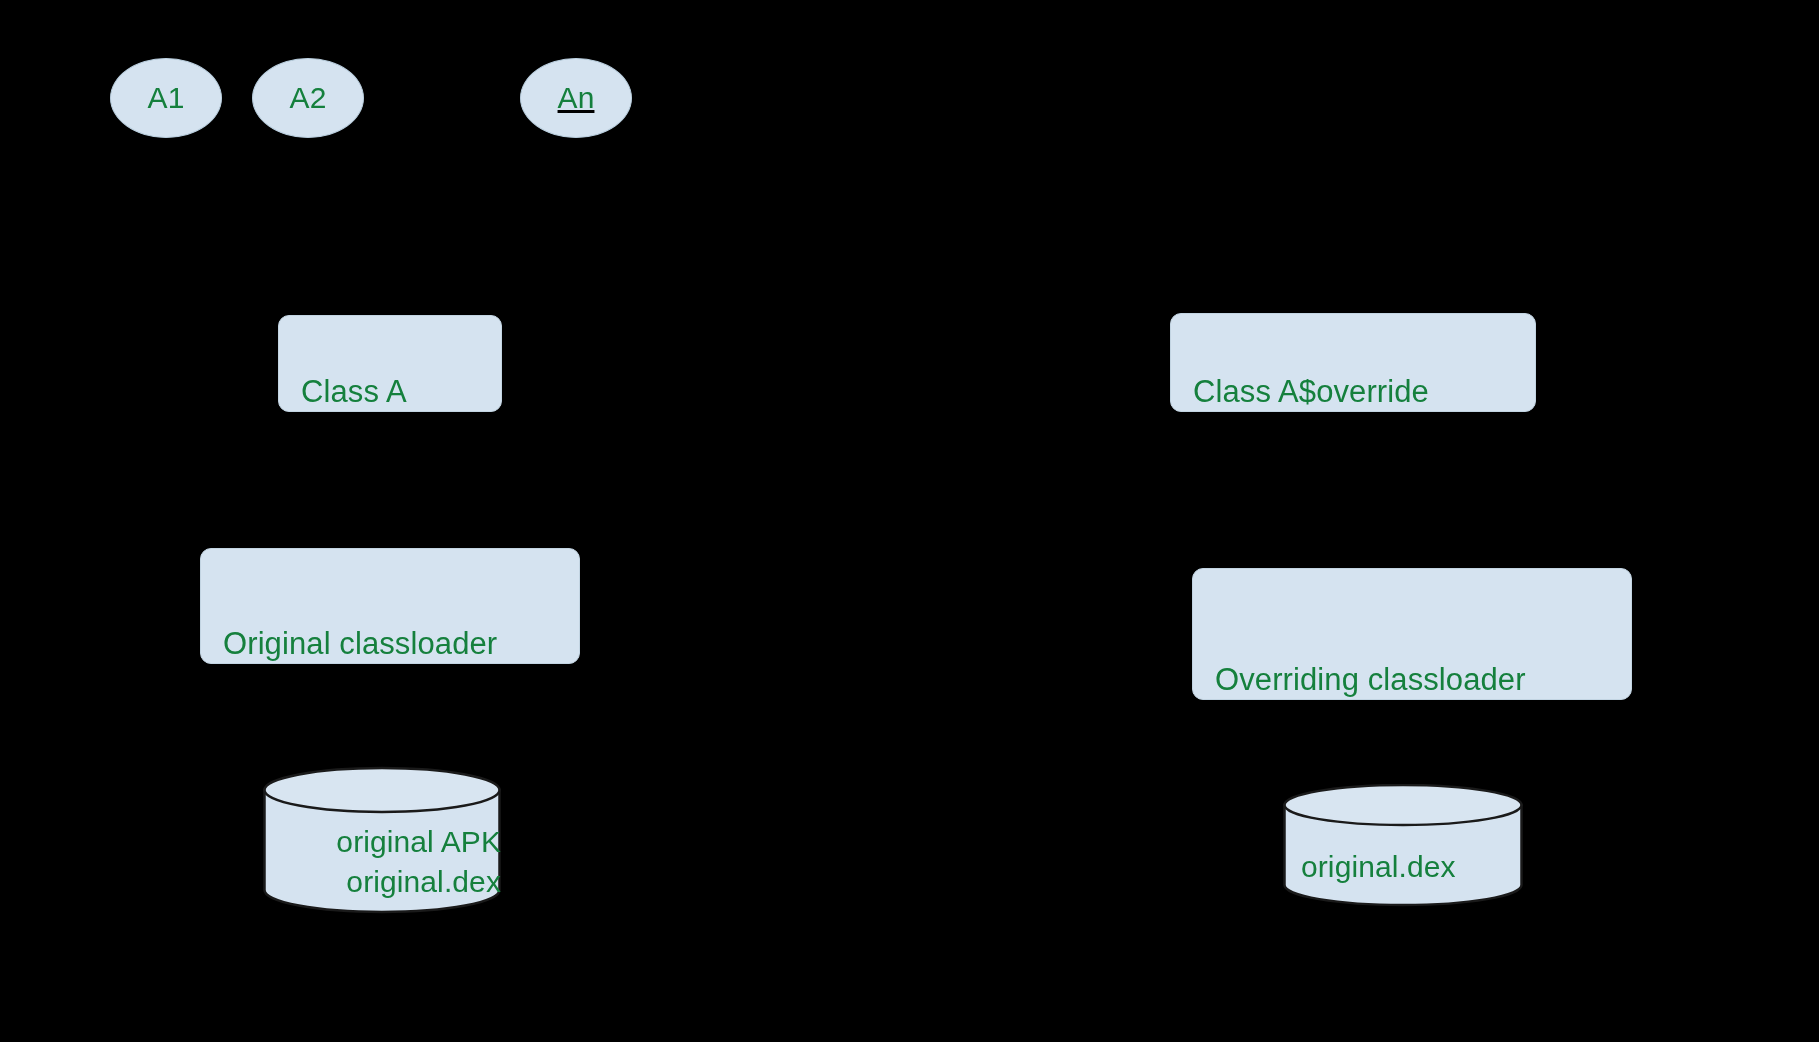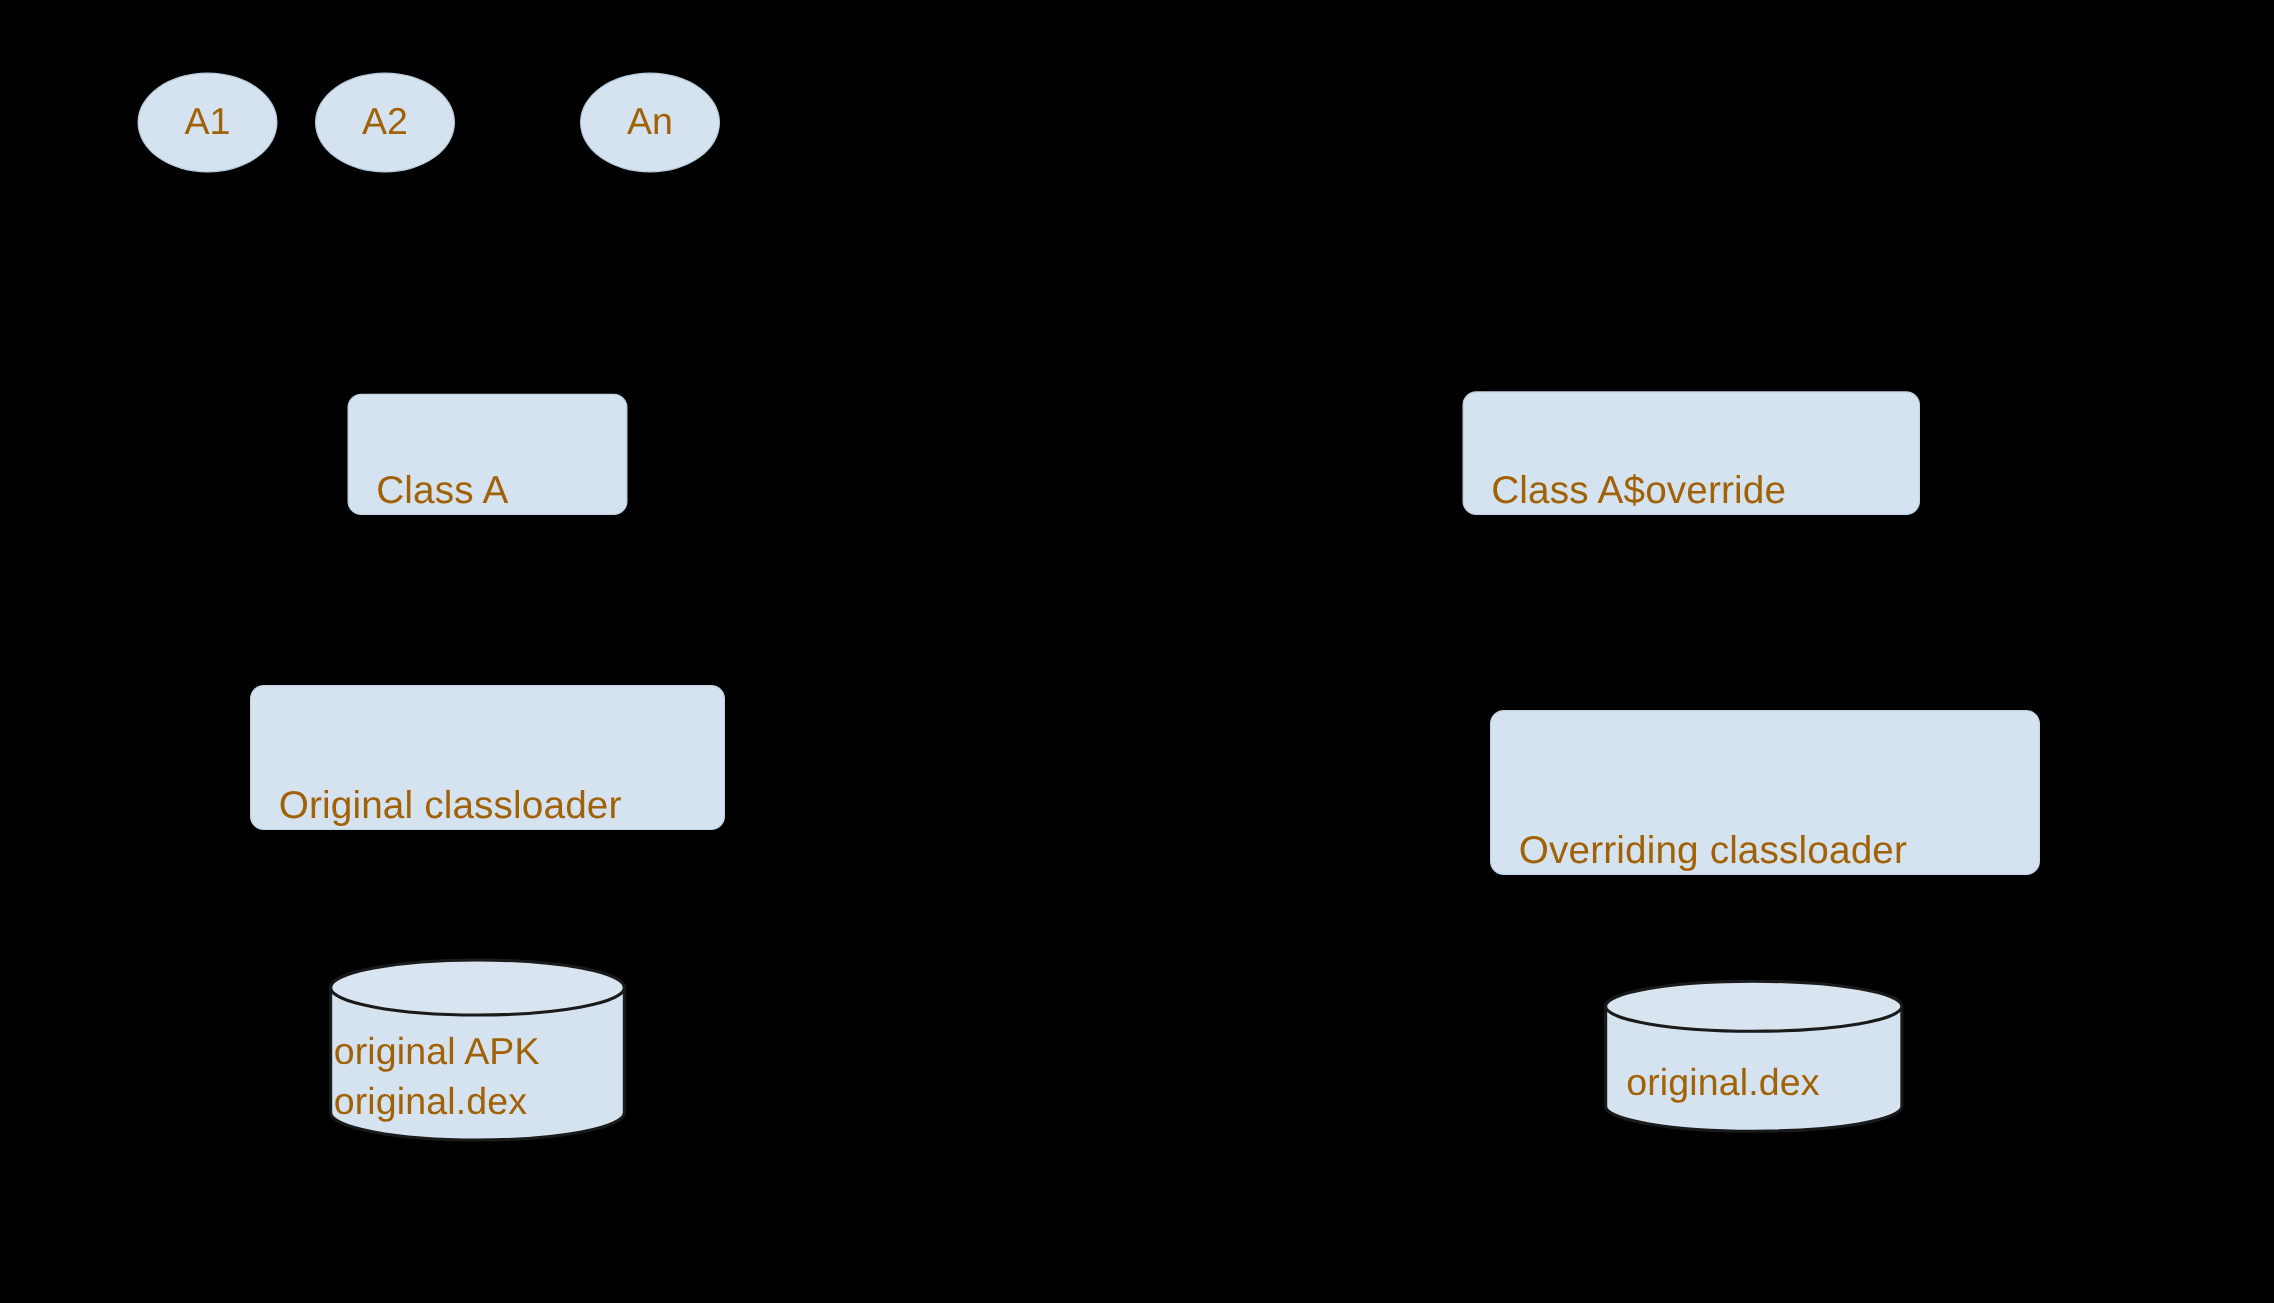--- a/index.html
+++ b/index.html
@@ -15,21 +15,21 @@
   #canvas {
     position: relative;
     width: 1819px;
     height: 1042px;
     background: #000000;
     overflow: hidden;
   }
 
   
   .node-label {
-    color: #a16207;
+    color: #15803d;
     font-family: "Liberation Sans", sans-serif;
     font-weight: 400;
     white-space: pre;
     line-height: 1.22;
     letter-spacing: 0.1px;
   }
 
   
   .ellipse-node {
     position: absolute;
@@ -92,21 +92,21 @@
 <div id="canvas">
 
   <div class="ellipse-node" style="left:110px; top:58px; width:112px; height:80px;">
     <span class="node-label">A1</span>
   </div>
 
   <div class="ellipse-node" style="left:252px; top:58px; width:112px; height:80px;">
     <span class="node-label">A2</span>
   </div>
 
-  <div class="ellipse-node" style="left:464px; top:58px; width:112px; height:80px;">
+  <div class="ellipse-node" style="left:520px; top:58px; width:112px; height:80px;text-decoration:underline;">
     <span class="node-label">An</span>
   </div>
 
   <div class="rect-node" style="left:268px; top:315px; width:224px; height:97px;">
     <span class="node-label">Class A</span>
   </div>
 
   <div class="rect-node" style="left:1160px; top:313px; width:366px; height:99px;">
     <span class="node-label">Class A$override</span>
   </div>
@@ -117,21 +117,21 @@
 
   <div class="rect-node" style="left:1182px; top:568px; width:440px; height:132px;">
     <span class="node-label">Overriding classloader</span>
   </div>
 
   <div class="cylinder-node" style="left:263px; top:766px; width:238px; height:148px;">
     <svg width="238" height="148" viewBox="0 0 238 148">
       <path d="M1.5,24 L1.5,124 A117.5,22 0 0 0 236.5,124 L236.5,24 Z" fill="#d5e3f0" stroke="#1a1a1a" stroke-width="2.5"></path>
       <ellipse cx="119" cy="24" rx="117.5" ry="22" fill="#d8e5f1" stroke="#1a1a1a" stroke-width="2.5"></ellipse>
     </svg>
-    <div class="cyl-text" style="top:44px; height:104px; padding-left:4px;">
+    <div class="cyl-text" style="top:44px; height:104px; padding-left:4px;align-items:flex-end;">
       <span class="node-label">original APK</span>
       <span class="node-label">original.dex</span>
     </div>
   </div>
 
   <div class="cylinder-node" style="left:1283px; top:784px; width:240px; height:124px;">
     <svg width="240" height="124" viewBox="0 0 240 124">
       <path d="M1.5,21 L1.5,101 A118.5,20 0 0 0 238.5,101 L238.5,21 Z" fill="#d5e3f0" stroke="#1a1a1a" stroke-width="2.5"></path>
       <ellipse cx="120" cy="21" rx="118.5" ry="20" fill="#d8e5f1" stroke="#1a1a1a" stroke-width="2.5"></ellipse>
     </svg>

